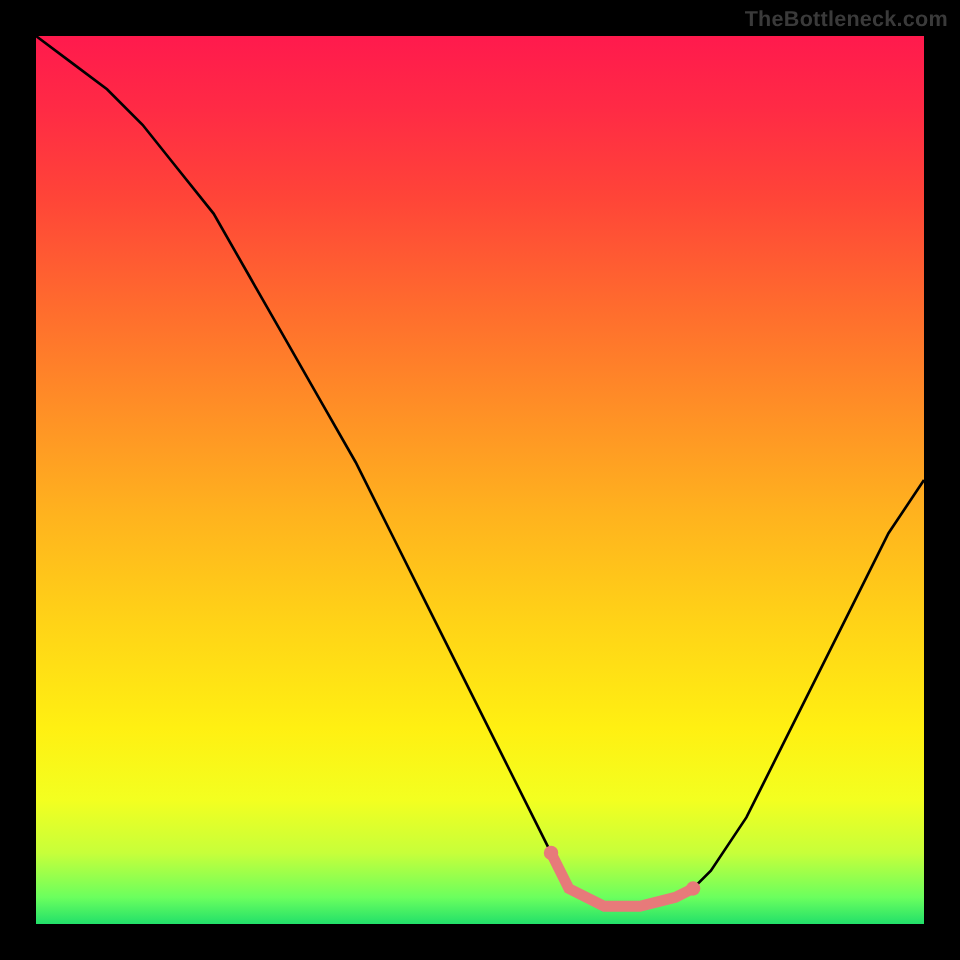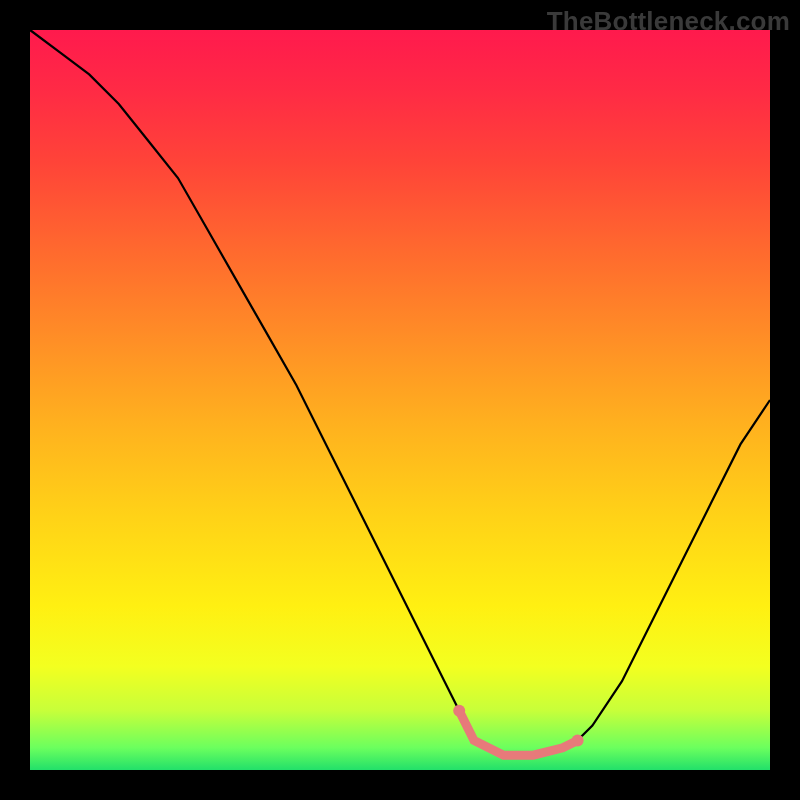--- a/index.html
+++ b/index.html
@@ -35,21 +35,21 @@
       #f3ff20 86%,
       #c7ff3a 92%,
       #6bff5e 97%,
       #22e06a 100%);
   }
   .watermark {
     position: absolute;
     top: 6px;
     right: 10px;
     color: #3a3a3a;
-    font-size: 26px;
+    font-size: 18px;
     font-weight: 600;
     letter-spacing: 0.2px;
     user-select: none;
   }
   svg.curve {
     position: absolute;
     left: 0;
     top: 0;
     width: 740px;
     height: 740px;

